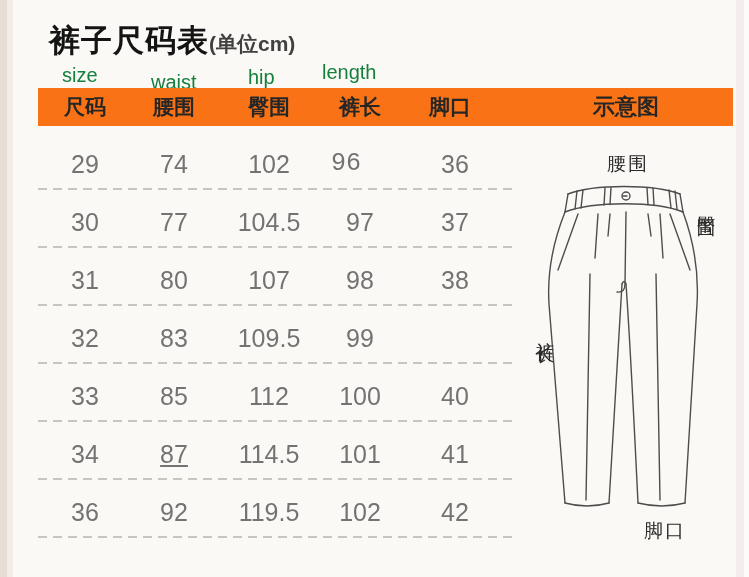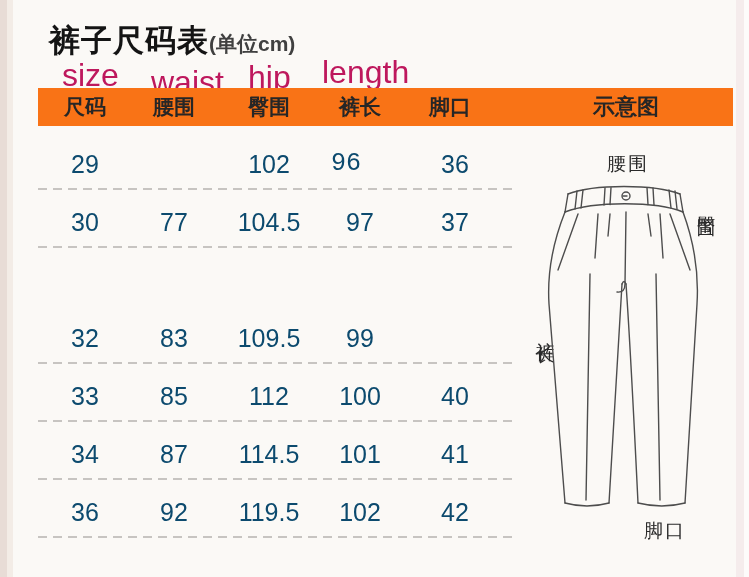--- a/index.html
+++ b/index.html
@@ -15,37 +15,37 @@
   .strip-r1{left:736px;width:8px;background:#f5ecec;}
   .strip-r2{left:744px;width:5px;background:#fdfbfa;}
 
   .title{
     position:absolute;left:49px;top:20px;margin:0;
     font-size:31px;font-weight:bold;color:#141414;letter-spacing:1px;
     display:flex;align-items:baseline;
   }
   .title .unit{font-size:21px;font-weight:600;letter-spacing:0;color:#404040;}
 
-  .anno{position:absolute;color:#be185d;font-size:32px;line-height:28px;text-align:right;}
+  .anno{position:absolute;color:#15803d;font-size:20px;line-height:28px;text-align:right;}
   .anno-size{left:62px;top:61px;}
   .anno-waist{left:151px;top:68px;}
   .anno-hip{left:248px;top:63px;}
   .anno-length{left:322px;top:58px;}
 
   .thead{position:absolute;left:38px;top:88px;width:695px;height:38px;background:#f97316;}
   .hcell{
     position:absolute;top:0;height:38px;line-height:38px;width:90px;
     text-align:center;font-size:21px;font-weight:600;color:#262626;
   }
   .hc0{left:2px;} .hc1{left:91px;} .hc2{left:186px;} .hc3{left:277px;} .hc4{left:367px;}
   .hc5{left:528px;width:120px;font-size:22px;}
 
   .tbody{position:absolute;left:38px;top:140px;width:474px;height:420px;}
   .trow{position:absolute;left:0;width:474px;height:48px;line-height:48px;}
-  .tcell{position:absolute;top:0;width:80px;text-align:center;font-size:25px;color:#0c4a6e;}
+  .tcell{position:absolute;top:0;width:80px;text-align:center;font-size:25px;color:#737373;}
   .dash{
     position:absolute;left:0;top:48px;width:474px;height:2px;
     background:repeating-linear-gradient(90deg,#c7c4c1 0 9px,transparent 9px 15px);
   }
 
   .diagram{position:absolute;left:515px;top:140px;width:220px;height:430px;}
   .dlabel{position:absolute;font-size:19px;color:#2a2a2a;}
   .dlabel-waist{left:92px;top:11px;letter-spacing:2px;}
   .dlabel-hip{left:178px;top:61px;writing-mode:vertical-rl;text-orientation:upright;letter-spacing:3px;}
   .dlabel-length{left:17px;top:186px;writing-mode:vertical-rl;text-orientation:upright;letter-spacing:3px;}
@@ -75,51 +75,60 @@
   <span class="hcell hc1">腰围</span>
   <span class="hcell hc2">臀围</span>
   <span class="hcell hc3">裤长</span>
   <span class="hcell hc4">脚口</span>
   <span class="hcell hc5">示意图</span>
 </div>
 
 <div class="tbody">
     <div class="trow" style="top: 0px;">
       <span class="tcell" style="left: 7px;">29</span>
+      <span class="tcell" style="left: 96px;">74</span>
       <span class="tcell" style="left: 191px;">102</span>
       <span class="tcell" style="left: 268px; font-family: Liberation Mono, monospace;">96</span>
       <span class="tcell" style="left: 377px;">36</span>
       <div class="dash"></div>
     </div>
     <div class="trow" style="top: 58px;">
       <span class="tcell" style="left: 7px;">30</span>
       <span class="tcell" style="left: 96px;">77</span>
       <span class="tcell" style="left: 191px;">104.5</span>
       <span class="tcell" style="left: 282px;">97</span>
       <span class="tcell" style="left: 377px;">37</span>
+      <div class="dash"></div>
+    </div>
+    <div class="trow" style="top: 116px;">
+      <span class="tcell" style="left: 7px;">31</span>
+      <span class="tcell" style="left: 96px;">80</span>
+      <span class="tcell" style="left: 191px;">107</span>
+      <span class="tcell" style="left: 282px;">98</span>
+      <span class="tcell" style="left: 377px;">38</span>
       <div class="dash"></div>
     </div>
     <div class="trow" style="top: 174px;">
       <span class="tcell" style="left: 7px;">32</span>
       <span class="tcell" style="left: 96px;">83</span>
       <span class="tcell" style="left: 191px;">109.5</span>
       <span class="tcell" style="left: 282px;">99</span>
       <div class="dash"></div>
     </div>
     <div class="trow" style="top: 232px;">
       <span class="tcell" style="left: 7px;">33</span>
       <span class="tcell" style="left: 96px;">85</span>
       <span class="tcell" style="left: 191px;">112</span>
       <span class="tcell" style="left: 282px;">100</span>
       <span class="tcell" style="left: 377px;">40</span>
       <div class="dash"></div>
     </div>
     <div class="trow" style="top: 290px;">
       <span class="tcell" style="left: 7px;">34</span>
-      <span class="tcell" style="left: 96px;">87</span>
+      <span class="tcell" style="left: 96px; text-decoration: underline;">87</span>
       <span class="tcell" style="left: 191px;">114.5</span>
       <span class="tcell" style="left: 282px;">101</span>
       <span class="tcell" style="left: 377px;">41</span>
       <div class="dash"></div>
     </div>
     <div class="trow" style="top: 348px;">
       <span class="tcell" style="left: 7px;">36</span>
       <span class="tcell" style="left: 96px;">92</span>
       <span class="tcell" style="left: 191px;">119.5</span>
       <span class="tcell" style="left: 282px;">102</span>

